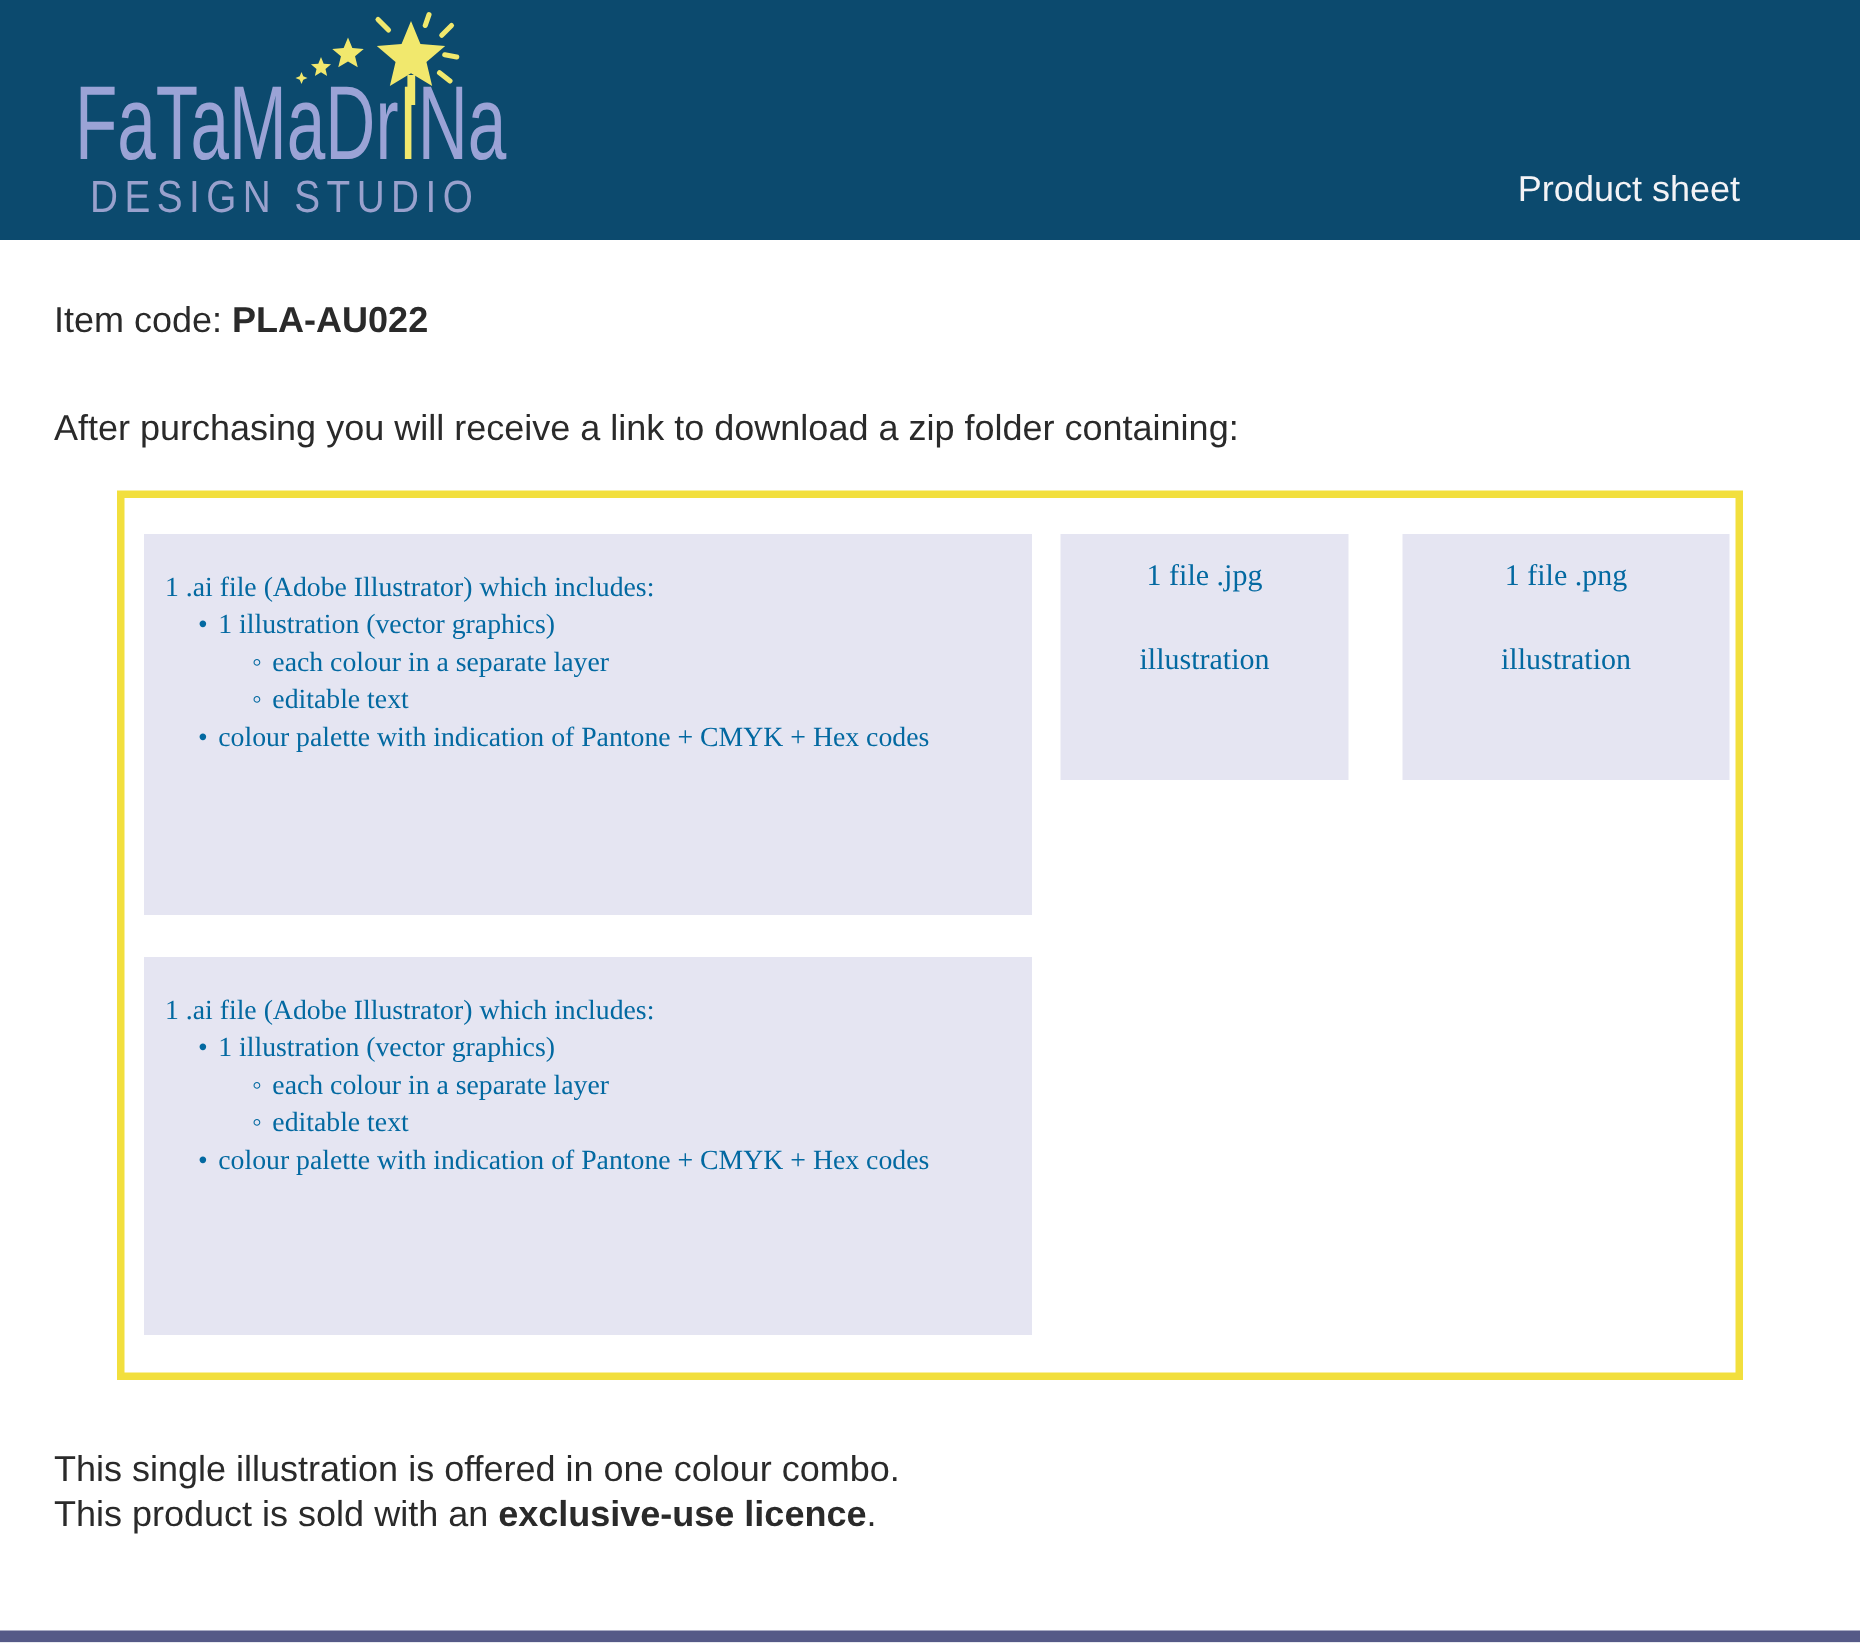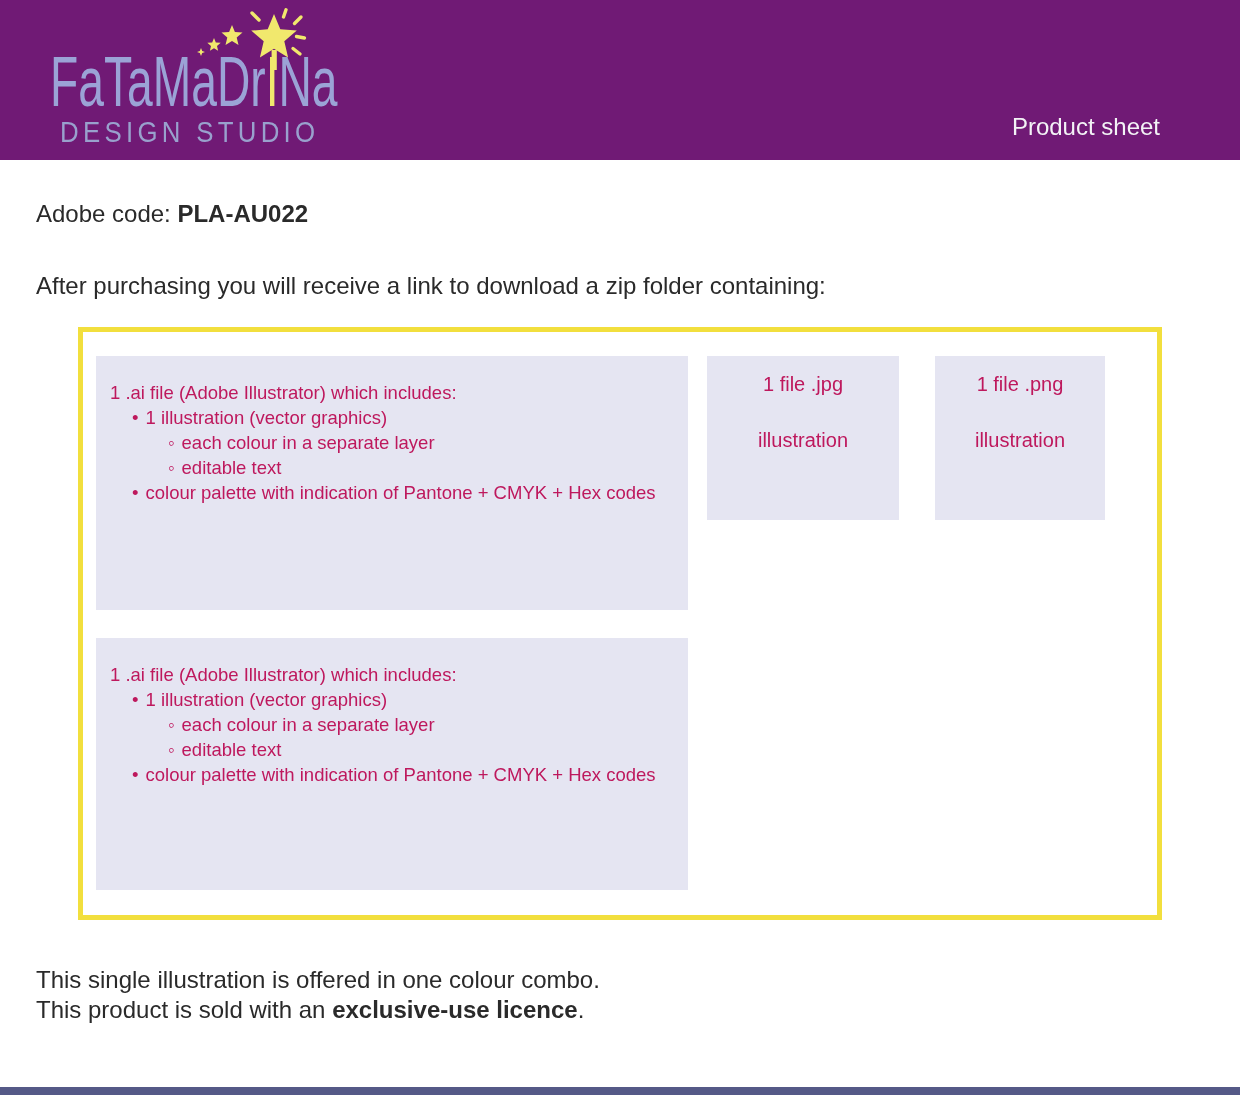--- a/index.html
+++ b/index.html
@@ -1,21 +1,21 @@
 <!DOCTYPE html>
 <html><head>
 <meta charset="utf-8">
 <style>
   html,body{margin:0;padding:0;background:#ffffff;}
   .page{
     position:relative;width:1240px;height:1095px;background:#ffffff;overflow:hidden;
     font-family:"Liberation Sans", sans-serif;color:#2a2a2a;
   }
   
-  .header{position:absolute;left:0;top:0;width:1240px;height:160px;background:#701a75;}
+  .header{position:absolute;left:0;top:0;width:1240px;height:160px;background:#0c4a6e;}
   .logo-text{
     position:absolute;left:50px;top:47px;font-size:70px;line-height:1;font-weight:300;
     color:#9ba3d6;white-space:nowrap;transform:scaleX(0.66);transform-origin:left top;
     letter-spacing:0px;
   }
   .logo-text .wand-letter{color:#f1e86d;font-weight:400;}
   .logo-subtitle{
     position:absolute;left:60px;top:117px;font-size:30px;line-height:1;font-weight:300;
     color:#99a1cd;letter-spacing:5px;white-space:nowrap;transform:scaleX(0.86);transform-origin:left top;
   }
@@ -26,34 +26,34 @@
   
   .item-code{position:absolute;left:36px;top:200px;font-size:24px;white-space:nowrap;}
   .item-code b{font-weight:700;}
   .intro-line{position:absolute;left:36px;top:272px;font-size:24px;white-space:nowrap;}
   
   .yellow-box{
     position:absolute;left:78px;top:327px;width:1074px;height:583px;
     border:5px solid #f2df3d;background:#ffffff;
   }
   .panel{
-    position:absolute;background:#e5e5f2;color:#be185d;
+    position:absolute;background:#e5e5f2;color:#0369a1;font-family:Liberation Serif, serif;
   }
   .ai-panel-1{left:96px;top:356px;width:592px;height:254px;}
   .ai-panel-2{left:96px;top:638px;width:592px;height:252px;}
   .ai-panel-inner{padding:24px 10px 0 14px;font-size:18.5px;line-height:25px;}
   .ai-title{white-space:nowrap;}
   .ai-list{margin:0;padding:0;list-style:none;}
   .ai-list li{white-space:nowrap;}
   .ai-list li.lvl1{margin-left:22px;}
   .ai-list li.lvl2{margin-left:58px;}
   .ai-list .marker{display:inline-block;margin-right:7px;}
   
   .jpg-panel{left:707px;top:356px;width:192px;height:164px;text-align:center;}
-  .png-panel{left:935px;top:356px;width:170px;height:164px;text-align:center;}
+  .png-panel{left:935px;top:356px;width:218px;height:164px;text-align:center;}
   .file-title{margin-top:16px;font-size:20px;line-height:24px;}
   .file-sub{margin-top:32px;font-size:20px;line-height:24px;}
   .file-note{margin-top:2px;font-size:15px;line-height:20px;padding:0 12px;}
   
   .combo-line{position:absolute;left:36px;top:966px;font-size:24px;white-space:nowrap;}
   .licence-line{position:absolute;left:36px;top:996px;font-size:24px;white-space:nowrap;}
   .licence-line b{font-weight:700;}
   
   .footer-bar{position:absolute;left:0;top:1087px;width:1240px;height:8px;background:#555987;}
 </style>
@@ -86,21 +86,21 @@
         <line x1="96" y1="1.8" x2="93.5" y2="9"></line>
         <line x1="111" y1="9" x2="104.5" y2="15.5"></line>
         <line x1="114.5" y1="30" x2="106.5" y2="28.5"></line>
         <line x1="110" y1="46" x2="103" y2="40.5"></line>
       </g>
     </svg>
 
     <div class="sheet-label">Product sheet</div>
   </div>
 
-  <div class="item-code"><span>Adobe code: </span><b>PLA-AU022</b></div>
+  <div class="item-code"><span>Item code: </span><b>PLA-AU022</b></div>
 
   <div class="intro-line">After purchasing you will receive a link to download a zip folder containing:</div>
 
   <div class="yellow-box"></div>
 
   <div class="panel ai-panel-1">
     <div class="ai-panel-inner">
       <div class="ai-title">1 .ai file (Adobe Illustrator) which includes:</div>
       <ul class="ai-list">
         <li class="lvl1"><span class="marker">•</span><span>1 illustration (vector graphics)</span></li>

